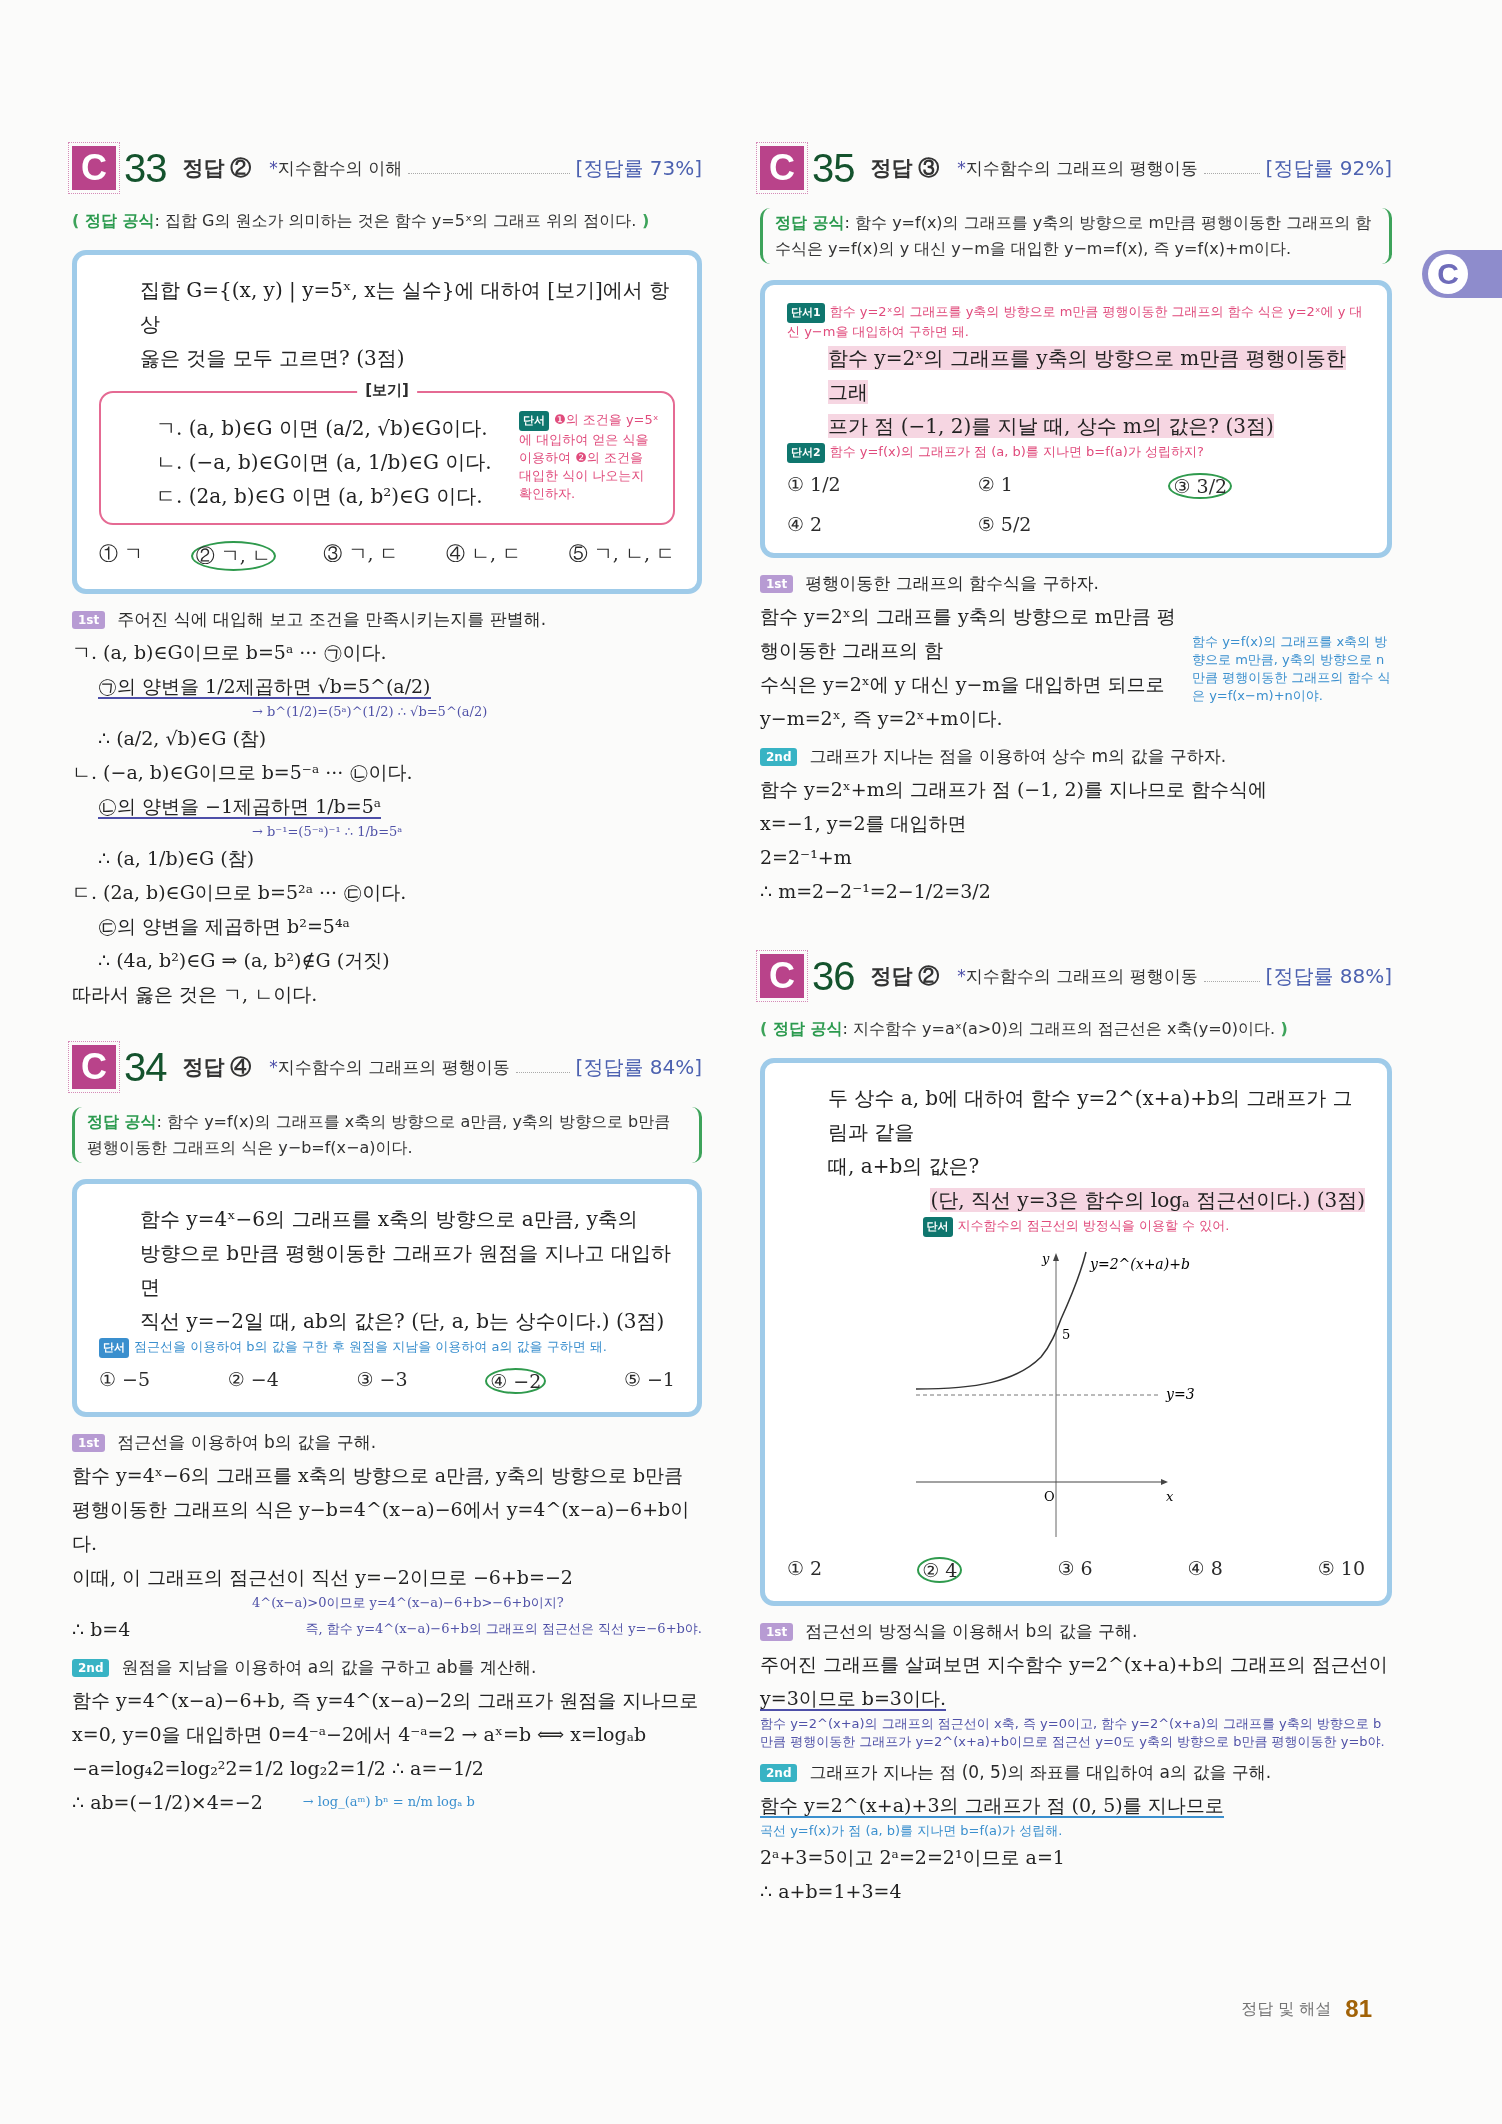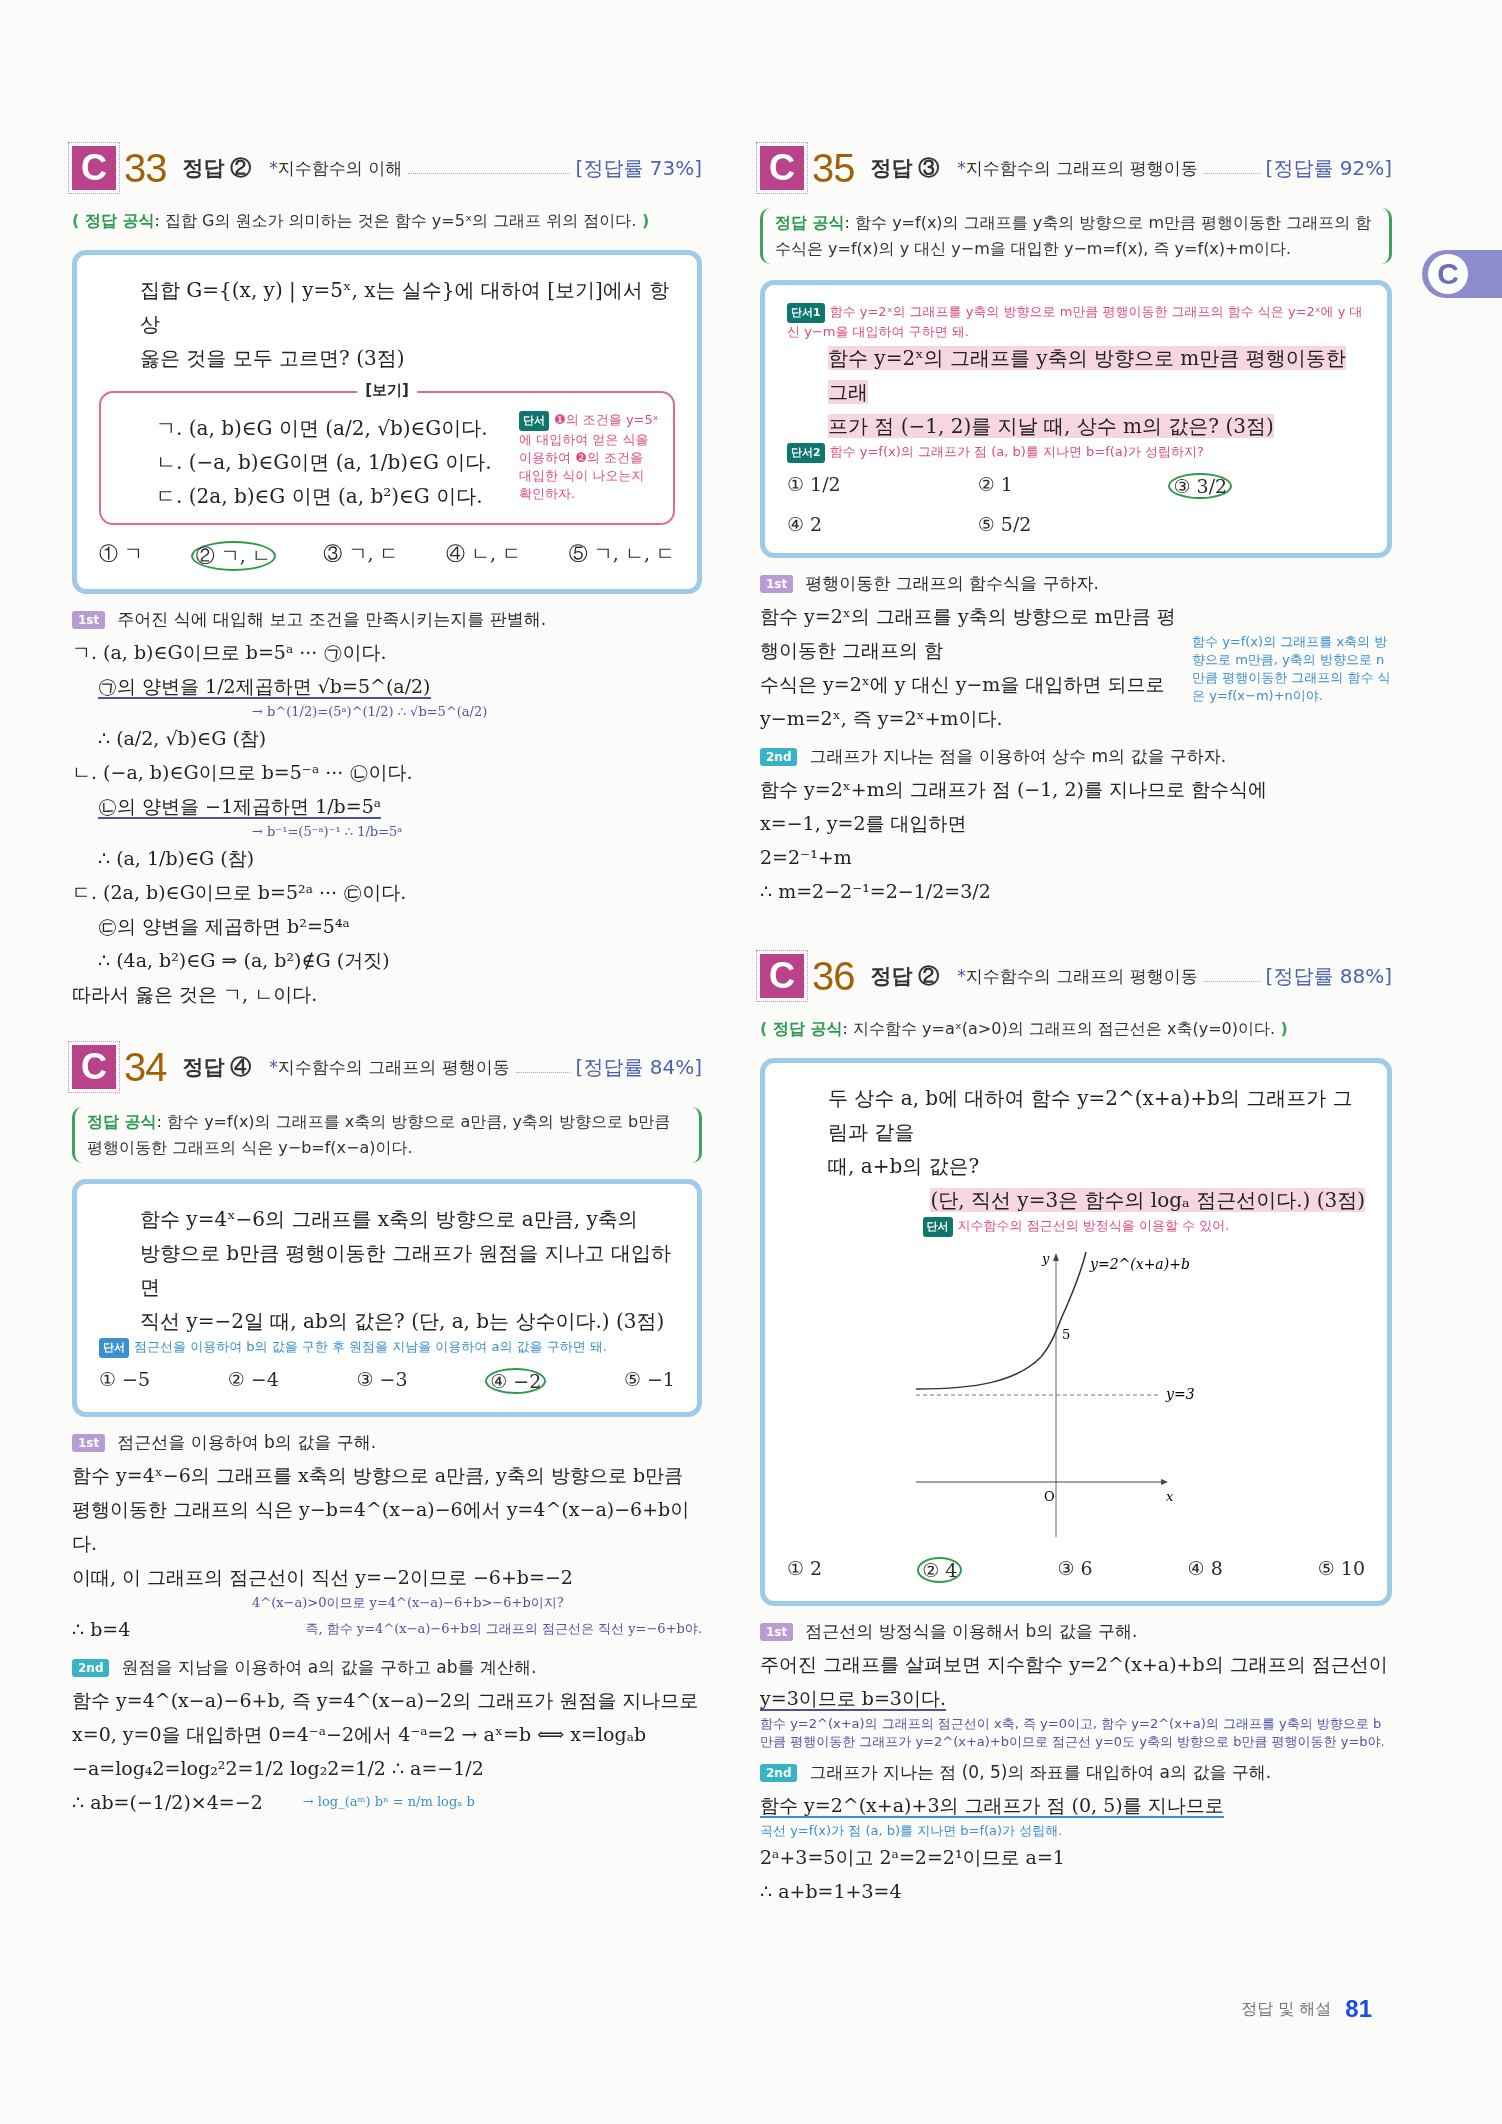--- a/index.html
+++ b/index.html
@@ -4,21 +4,21 @@
 <style>
   html,body{margin:0;padding:0;}
   body{width:1502px;height:2124px;background:#fbfbfa;position:relative;overflow:hidden;
        font-family:"DejaVu Sans","Liberation Sans",sans-serif;color:#2b2b2b;}
   .col{position:absolute;}
   .left{left:72px;top:140px;width:630px;}
   .right{left:760px;top:140px;width:632px;}
   .hdr{display:flex;align-items:center;height:56px;}
   .cbox{width:44px;height:44px;background:#b9438a;color:#fff;font:bold 36px "Liberation Sans",sans-serif;
         display:flex;align-items:center;justify-content:center;outline:1px dotted #d58bb8;outline-offset:3px;}
-  .qnum{font:40px "Liberation Sans",sans-serif;color:#a16207;margin-left:8px;letter-spacing:-1px;}
+  .qnum{font:40px "Liberation Sans",sans-serif;color:#14532d;margin-left:8px;letter-spacing:-1px;}
   .ans{font:bold 21px "Liberation Sans",sans-serif;margin-left:16px;color:#333;}
   .topic{font-size:17px;margin-left:18px;color:#333;}
   .topic .star{color:#4d4fa8;}
   .dots{flex:1;border-bottom:1px dotted #aaa;margin:0 6px;height:10px;}
   .rate{font-size:20px;color:#4d62b0;}
   .formula{margin:12px 0 16px 0;font-size:16px;color:#333;line-height:26px;}
   .formula .lab{color:#2b9a4e;font-weight:bold;}
   .formula.bracket{border-left:3px solid #3da35a;border-right:3px solid #3da35a;border-radius:10px;padding:2px 12px;}
   .pbox{border:5px solid #9fcbe9;border-radius:14px;background:#fff;padding:18px 22px;margin-bottom:14px;}
   .ptext{font-family:"DejaVu Serif","Liberation Serif",serif;font-size:20px;line-height:34px;color:#222;margin-left:41px;}
@@ -39,21 +39,21 @@
   .note.blue{color:#3a8fce;}
   .ul{border-bottom:2px solid #4d4fa8;}
   .ul.blue{border-bottom-color:#3a8fce;}
   .hl{background:#f6d6e2;}
   .graph{margin:10px auto;display:block;}
   .side-tab{position:absolute;right:0;top:250px;width:80px;height:48px;background:#8e8ccc;border-radius:24px 0 0 24px;}
   .side-tab .c{position:absolute;left:6px;top:4px;width:40px;height:40px;border-radius:50%;background:#fff;color:#6f6cba;
      font:bold 30px "Liberation Sans",sans-serif;display:flex;align-items:center;justify-content:center;}
   .footer{position:absolute;right:130px;top:1995px;display:flex;align-items:center;}
   .footer .lbl{font-size:16px;color:#737373;margin-right:14px;}
-  .footer .pg{font:bold 24px "Liberation Sans",sans-serif;color:#1d4ed8;}
+  .footer .pg{font:bold 24px "Liberation Sans",sans-serif;color:#a16207;}
 </style>
 </head>
 <body>
 
 <div class="side-tab">
   <div class="c">C</div>
 </div>
 
 <div class="col left">
 

